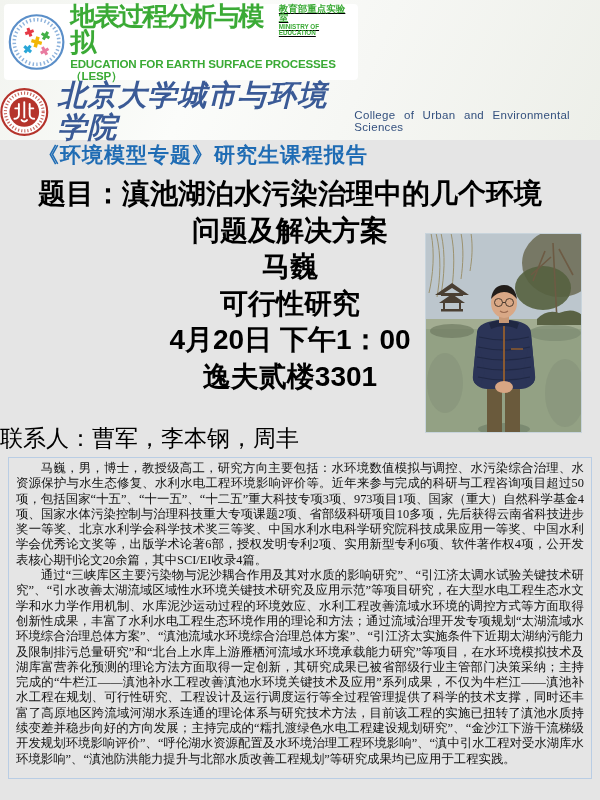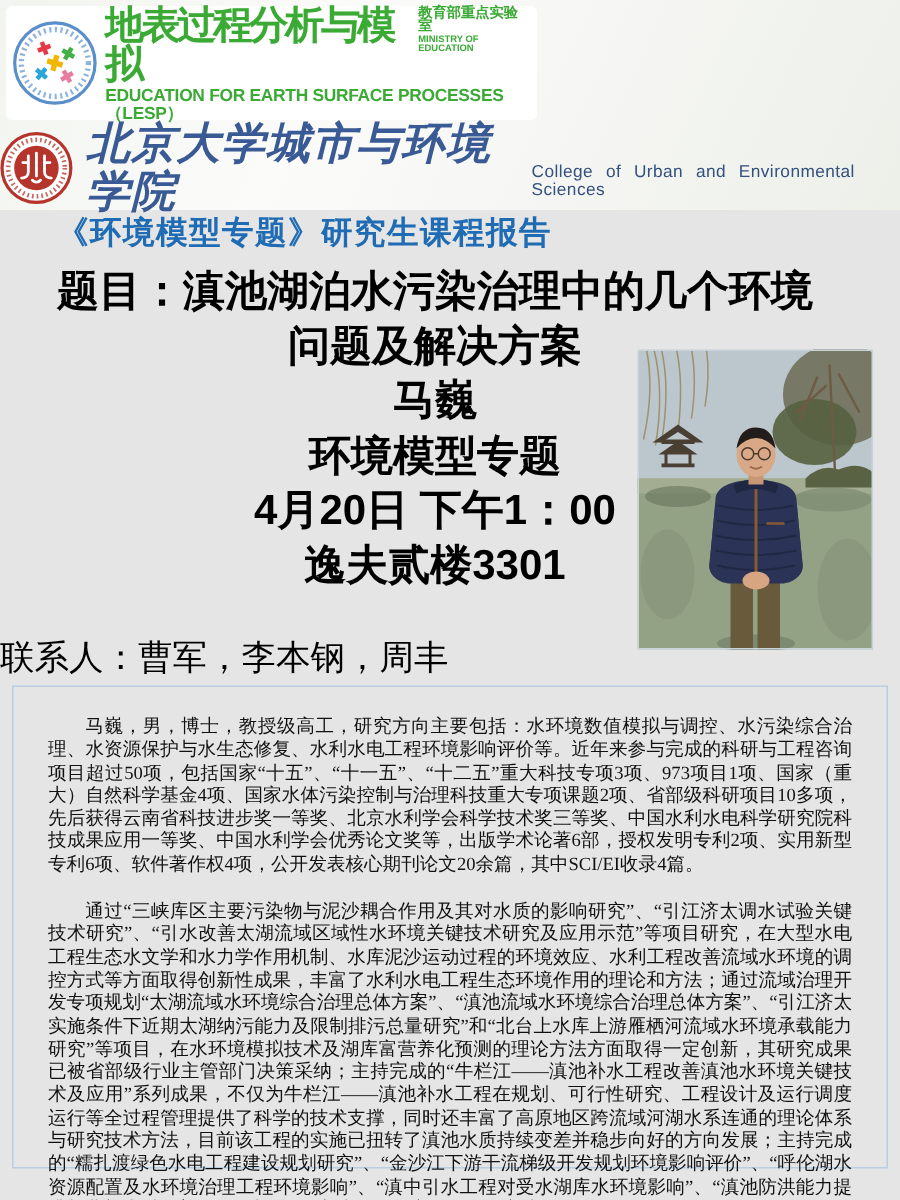--- a/index.html
+++ b/index.html
@@ -7,21 +7,21 @@
         font-family:"Liberation Sans",sans-serif;}
   
   .top-area{position:absolute;left:0;top:0;width:600px;height:140px;
     background:linear-gradient(115deg,#f2f4ef 0%,#fbfcfa 35%,#f6f7f4 60%,#edefe9 100%);}
   .lesp-banner{position:absolute;left:4px;top:4px;width:354px;height:76px;
     background:rgba(255,255,255,.95);border-radius:4px;display:flex;align-items:center;padding:2px 4px;box-sizing:border-box;}
   .lesp-text{margin-left:5px;display:flex;flex-direction:column;line-height:1;}
   .lesp-row{display:flex;align-items:flex-start;}
   .lesp-cn{font-size:26px;font-weight:bold;color:#3aaa35;letter-spacing:-2px;
     text-shadow:0 0 1px #d7efd3;font-family:"Liberation Sans",sans-serif;}
-  .moe-col{display:flex;flex-direction:column;margin-left:3px;margin-top:1px;}
+  .moe-col{display:flex;flex-direction:column;margin-left:3px;margin-top:1px;text-decoration:underline;}
   .moe-cn{font-size:9.5px;font-weight:bold;color:#3aaa35;letter-spacing:0;}
   .moe-en{font-size:6.3px;font-weight:bold;color:#3aaa35;margin-top:1px;}
   .lesp-en{font-size:11.6px;font-weight:bold;color:#3aaa35;margin-top:3px;letter-spacing:-0.2px;}
   .pku-row{position:absolute;left:0;top:80px;width:600px;display:flex;justify-content:center;
     align-items:center;gap:9px;}
   .pku-col{display:flex;flex-direction:row;align-items:center;}
   .pku-cn{font-size:29px;color:#3a5a96;font-weight:bold;font-style:italic;
     font-family:"DejaVu Serif",serif;letter-spacing:1px;line-height:1.1;}
   .pku-en{font-size:11.5px;color:#33507e;word-spacing:5px;margin-top:19px;letter-spacing:.3px;}
   
@@ -32,21 +32,21 @@
   
   .photo{position:absolute;left:425px;top:233px;width:157px;height:200px;}
   
   .contacts{position:absolute;left:0;top:423px;width:600px;text-align:left;
     padding-right:105px;box-sizing:border-box;font-family:"Liberation Serif",serif;
     font-size:23px;color:#000;}
   
   .bio-box{position:absolute;left:8px;top:457px;width:584px;height:322px;box-sizing:border-box;
     border:1px solid #b9cde4;padding:3px 7px 0 7px;font-family:"Liberation Serif",serif;
     font-size:12.4px;line-height:15.3px;color:#111;text-align:justify;}
-  .bio-box p{margin:16px;text-indent:2em;}
+  .bio-box p{margin:0;text-indent:2em;}
 </style>
 </head>
 <body>
 
 <div class="page">
 
   <div class="top-area">
 
     <div class="lesp-banner">
       <svg width="64" height="64" viewBox="0 0 64 64">
@@ -108,21 +108,21 @@
       </div>
     </div>
   </div>
 
   <div class="course-heading">《环境模型专题》研究生课程报告</div>
 
   <div class="title-block">
     <div>题目：滇池湖泊水污染治理中的几个环境</div>
     <div>问题及解决方案</div>
     <div>马巍</div>
-    <div>环境模型专题</div>
+    <div>可行性研究</div>
     <div>4月20日 下午1：00</div>
     <div>逸夫贰楼3301</div>
   </div>
 
   <svg class="photo" viewBox="0 0 157 200">
 
     <rect x="0" y="0" width="157" height="90" fill="#bcc6cd"></rect>
 
     <ellipse cx="135" cy="30" rx="38" ry="34" fill="#6b6a52" opacity="0.85"></ellipse>
     <ellipse cx="118" cy="55" rx="28" ry="22" fill="#55603f" opacity="0.9"></ellipse>

